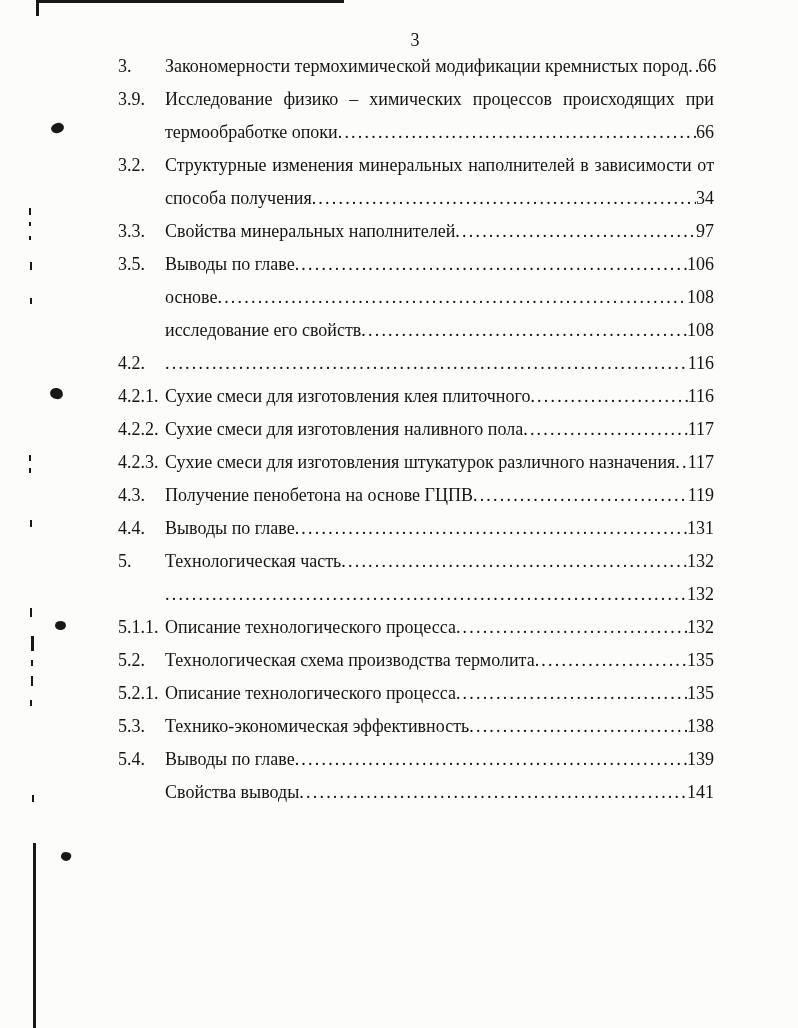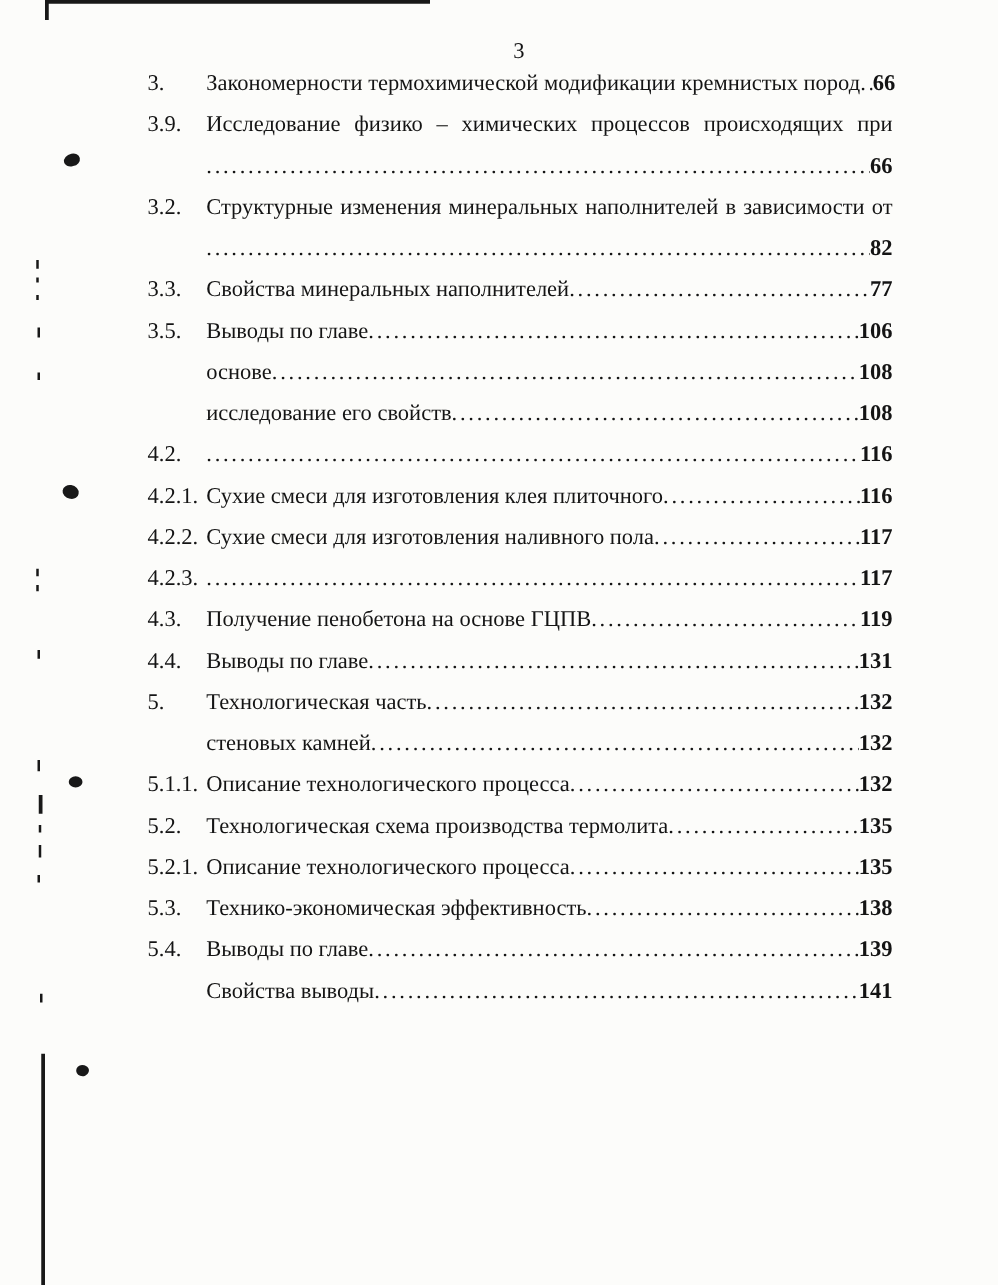--- a/index.html
+++ b/index.html
@@ -54,21 +54,21 @@
     flex: 1 1 auto;
     min-width: 10px;
     overflow: hidden;
     white-space: nowrap;
   }
   .dots::before {
     content: "..............................................................................................................................................";
     letter-spacing: 2.2px;
   }
 
-  .page-ref { flex: 0 0 auto; font-weight: bold; }
+  .page-ref { flex: 0 0 auto; }
 
   
   .art { position: absolute; background: #181818; }
 </style>
 </head>
 <body>
 
 <div class="page-head">3</div>
 
 <div id="toc">
@@ -76,37 +76,39 @@
       <div class="leader-line">
         <span class="num">3.</span>
         <span class="text">Закономерности термохимической модификации кремнистых пород</span>
         <span class="dots"></span>
         <span class="page-ref">66</span>
       </div>
     </div>
     <div class="entry">
       <div class="first-line"><span class="num">3.9.</span><span class="text">Исследование физико – химических процессов происходящих при</span></div>
       <div class="leader-line cont">
+        <span class="text">термообработке опоки</span>
         <span class="dots"></span>
         <span class="page-ref">66</span>
       </div>
     </div>
     <div class="entry">
       <div class="first-line"><span class="num">3.2.</span><span class="text">Структурные изменения минеральных наполнителей в зависимости от</span></div>
       <div class="leader-line cont">
-        <span class="dots"></span>
-        <span class="page-ref">82</span>
+        <span class="text">способа получения</span>
+        <span class="dots"></span>
+        <span class="page-ref">34</span>
       </div>
     </div>
     <div class="entry">
       <div class="leader-line">
         <span class="num">3.3.</span>
         <span class="text">Свойства минеральных наполнителей</span>
         <span class="dots"></span>
-        <span class="page-ref">77</span>
+        <span class="page-ref">97</span>
       </div>
     </div>
     <div class="entry">
       <div class="leader-line">
         <span class="num">3.5.</span>
         <span class="text">Выводы по главе</span>
         <span class="dots"></span>
         <span class="page-ref">106</span>
       </div>
     </div>
@@ -143,20 +145,21 @@
       <div class="leader-line">
         <span class="num">4.2.2.</span>
         <span class="text">Сухие смеси для изготовления наливного пола</span>
         <span class="dots"></span>
         <span class="page-ref">117</span>
       </div>
     </div>
     <div class="entry">
       <div class="leader-line">
         <span class="num">4.2.3.</span>
+        <span class="text">Сухие смеси для изготовления штукатурок различного назначения</span>
         <span class="dots"></span>
         <span class="page-ref">117</span>
       </div>
     </div>
     <div class="entry">
       <div class="leader-line">
         <span class="num">4.3.</span>
         <span class="text">Получение пенобетона на основе ГЦПВ</span>
         <span class="dots"></span>
         <span class="page-ref">119</span>
@@ -173,21 +176,20 @@
     <div class="entry">
       <div class="leader-line">
         <span class="num">5.</span>
         <span class="text">Технологическая часть</span>
         <span class="dots"></span>
         <span class="page-ref">132</span>
       </div>
     </div>
     <div class="entry">
       <div class="leader-line cont">
-        <span class="text">стеновых камней</span>
         <span class="dots"></span>
         <span class="page-ref">132</span>
       </div>
     </div>
     <div class="entry">
       <div class="leader-line">
         <span class="num">5.1.1.</span>
         <span class="text">Описание технологического процесса</span>
         <span class="dots"></span>
         <span class="page-ref">132</span>

